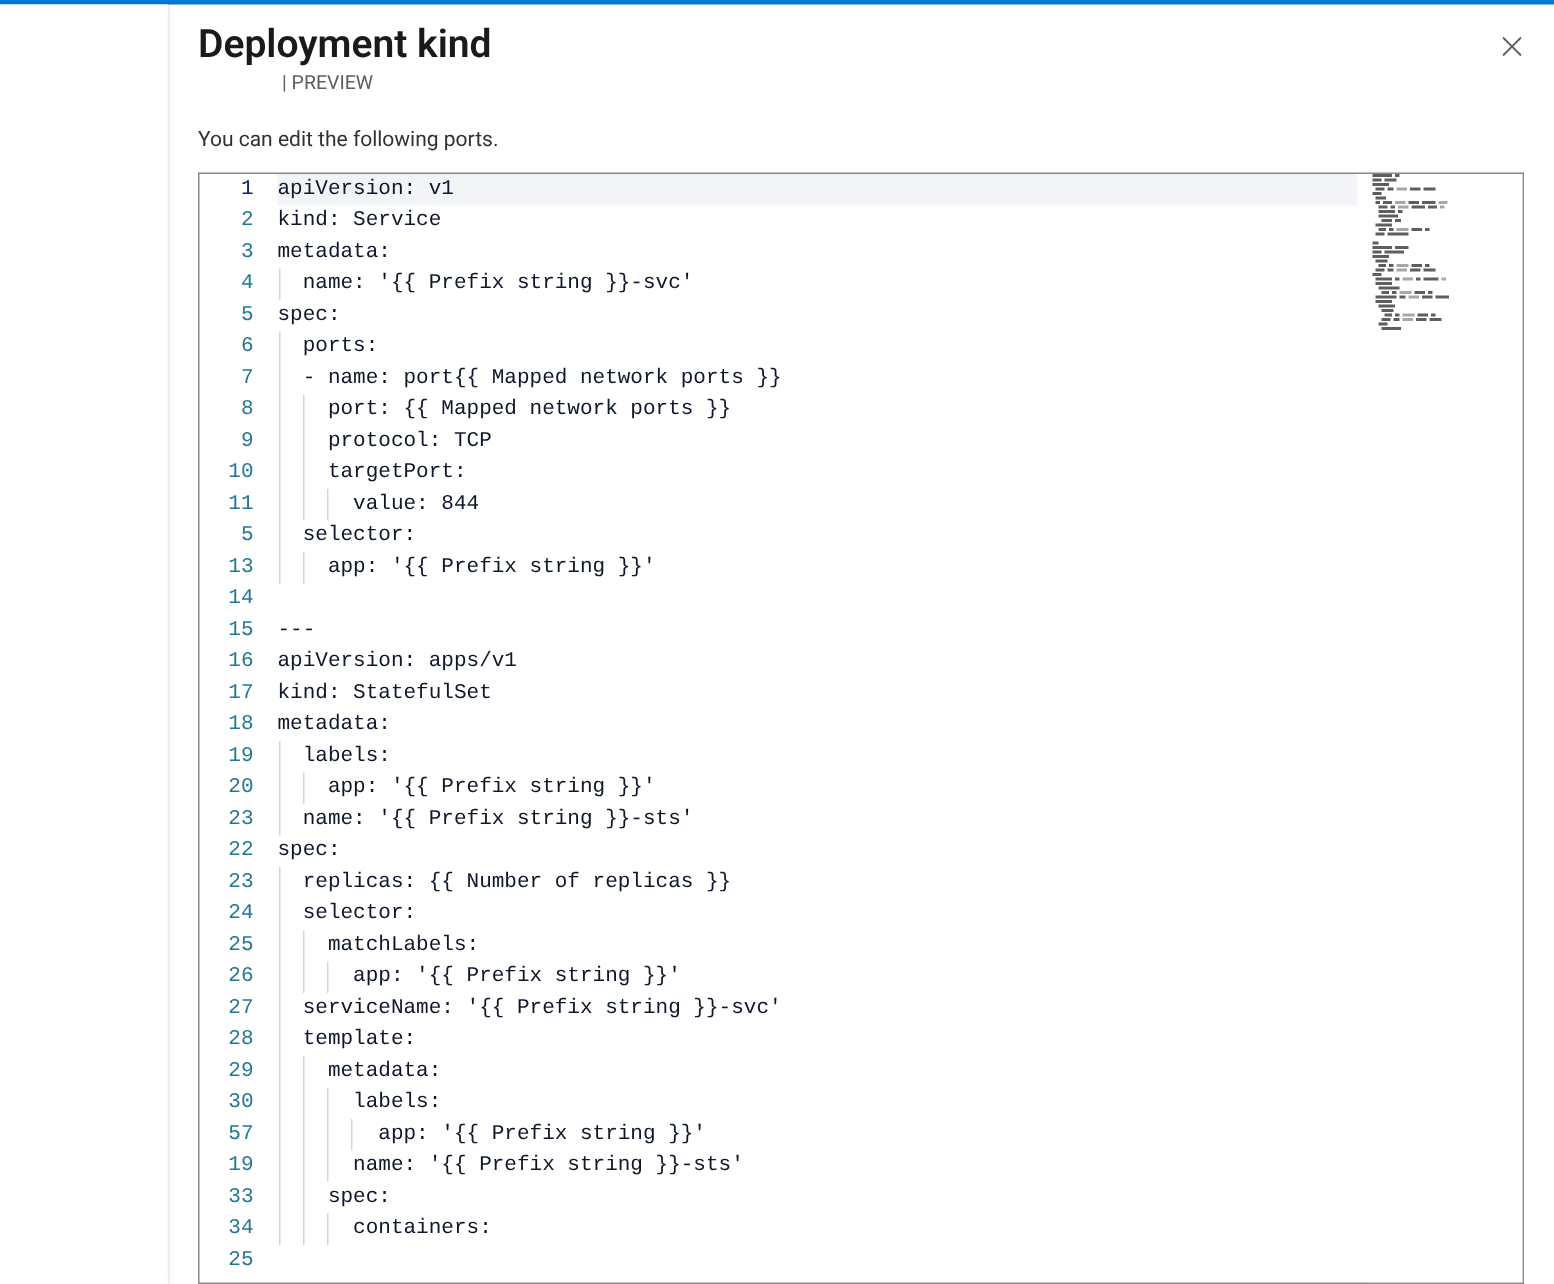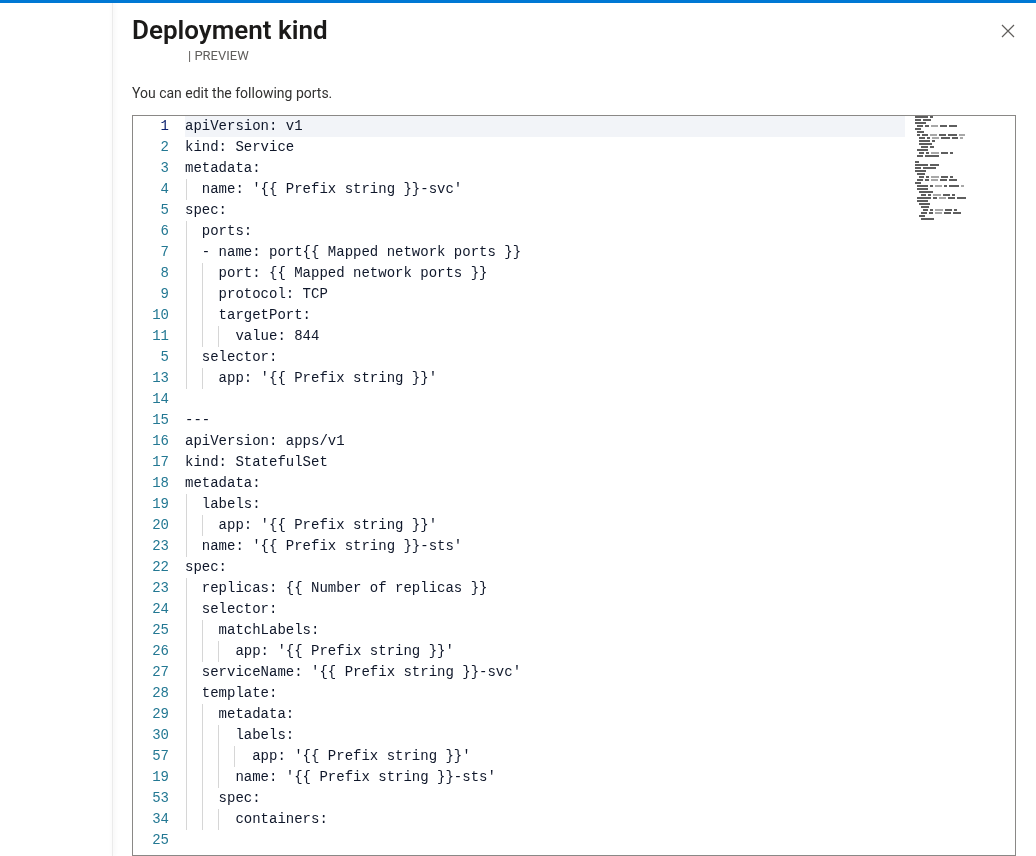--- a/index.html
+++ b/index.html
@@ -205,21 +205,21 @@
           <div class="ln">23</div>
           <div class="ln">24</div>
           <div class="ln">25</div>
           <div class="ln">26</div>
           <div class="ln">27</div>
           <div class="ln">28</div>
           <div class="ln">29</div>
           <div class="ln">30</div>
           <div class="ln">57</div>
           <div class="ln">19</div>
-          <div class="ln">53</div>
+          <div class="ln">33</div>
           <div class="ln">34</div>
           <div class="ln">25</div>
         </div>
       <div class="code">
         <div class="code-lines" id="code-lines">
             <div class="line current">apiVersion: v1</div>
             <div class="line">kind: Service</div>
             <div class="line">metadata:</div>
             <div class="line">  name: '{{ Prefix string }}-svc'<span class="guide" style="left: 1px;"></span></div>
             <div class="line">spec:</div>

